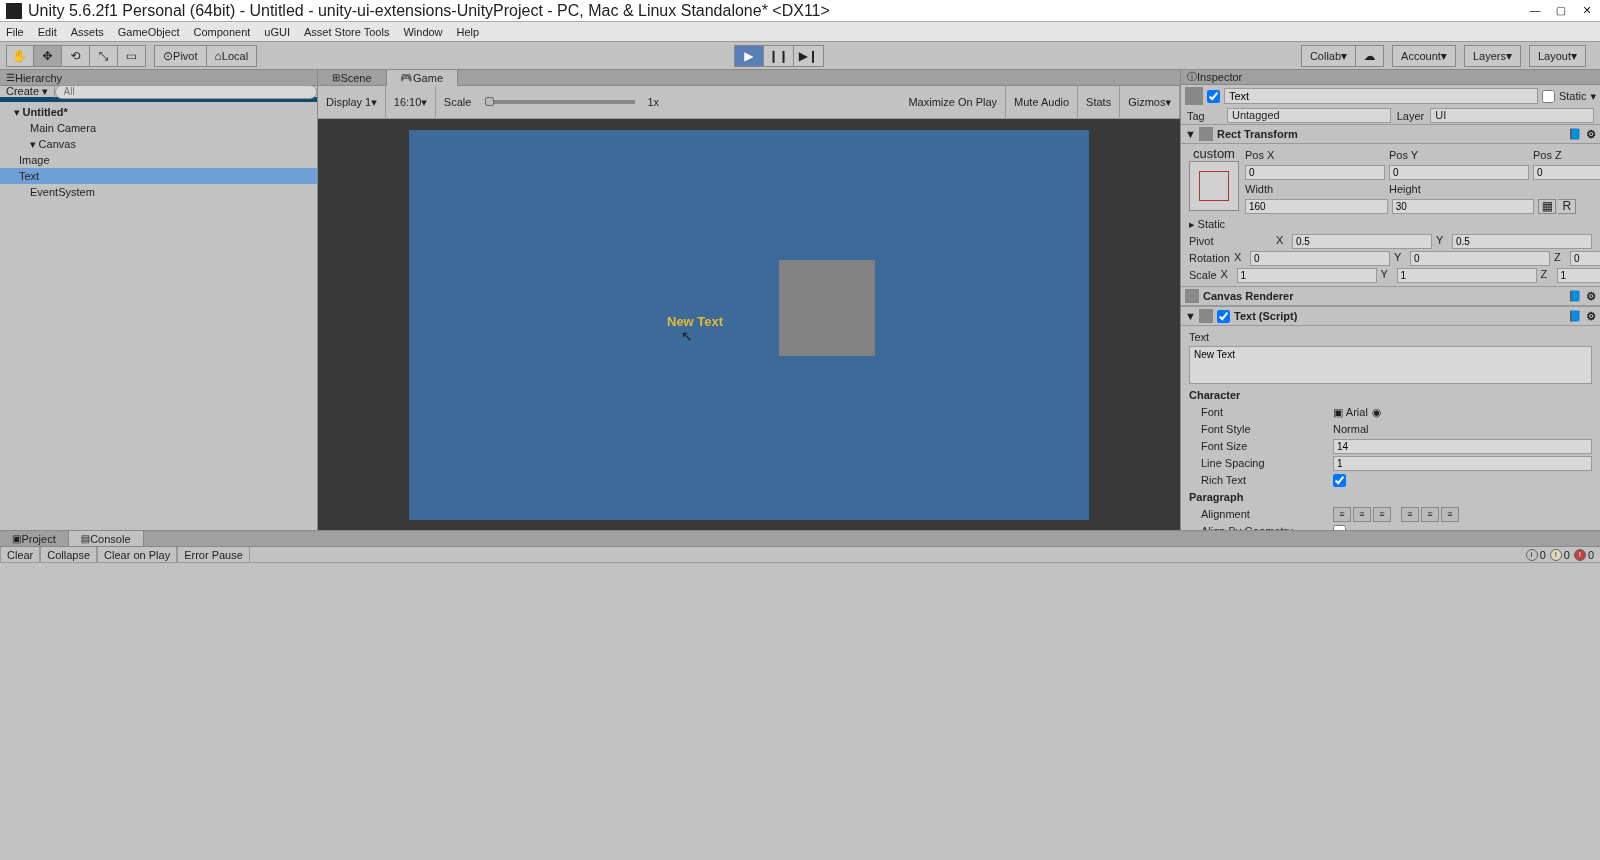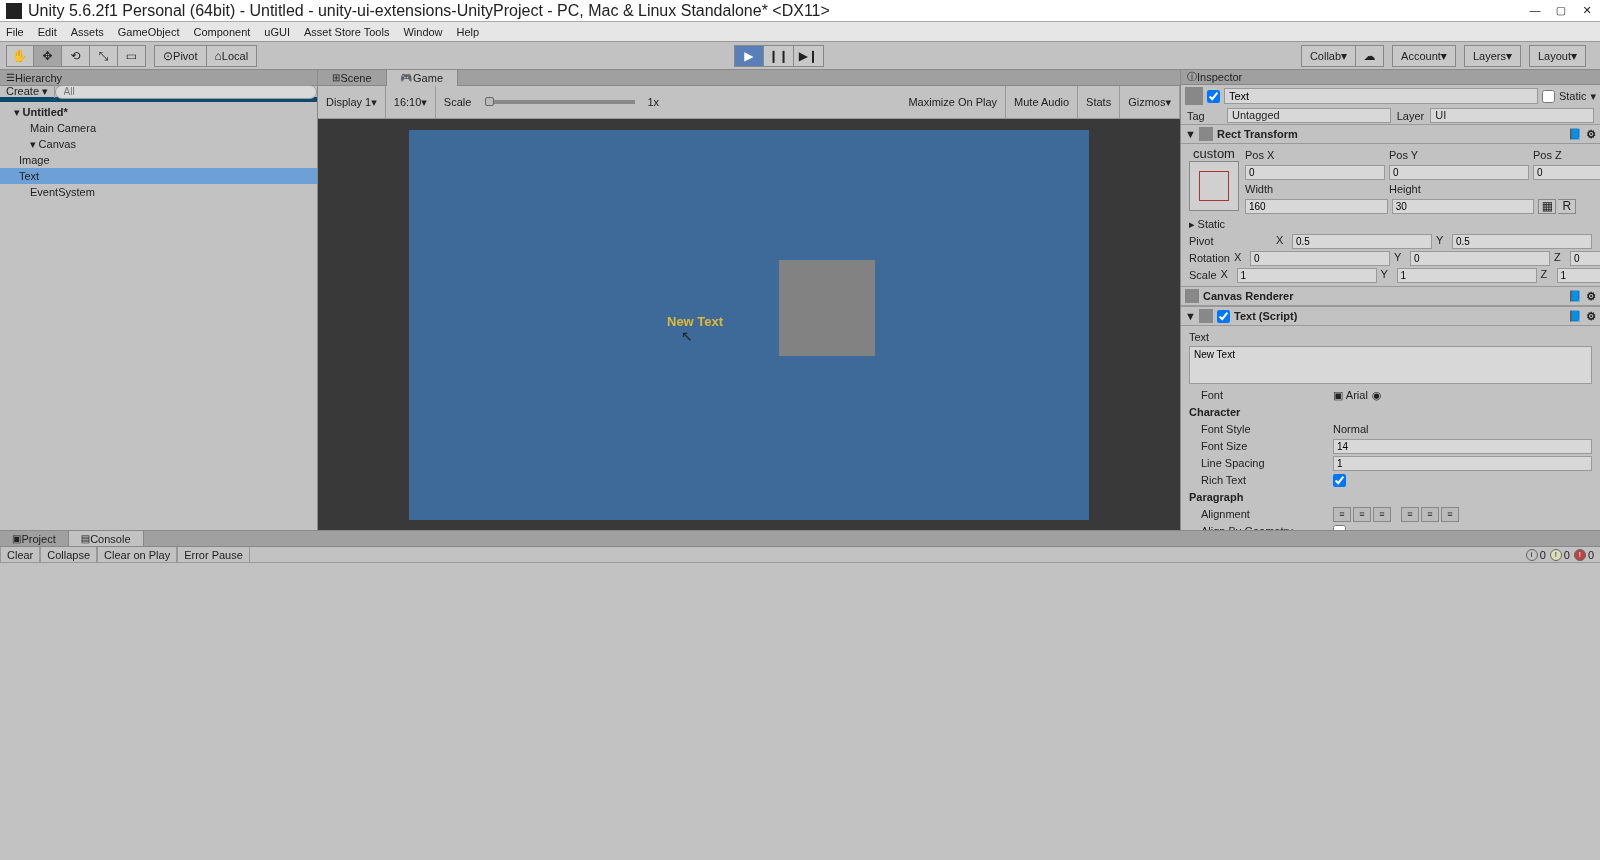--- a/index.html
+++ b/index.html
@@ -307,26 +307,26 @@
         <span class="flex"></span>
         <span>📘</span>
         <span>⚙</span>
     </div>
     <div class="prop-grid">
       <div class="prop-row">
           <span class="plabel">Text</span>
         </div>
       <textarea class="textarea" style="">New Text</textarea>
       <div class="prop-row">
+          <b>Character</b>
+        </div>
+      <div class="prop-row">
           <span class="plabel indent">Font</span>
           <div class="drop">▣ <span>Arial</span></div>
           <span>◉</span>
-        </div>
-      <div class="prop-row">
-          <b>Character</b>
         </div>
       <div class="prop-row">
           <span class="plabel indent">Font Style</span>
           <div class="drop"><span>Normal</span></div>
         </div>
       <div class="prop-row">
           <span class="plabel indent">Font Size</span>
           <input type="text" value="14" style="">
         </div>
       <div class="prop-row">

